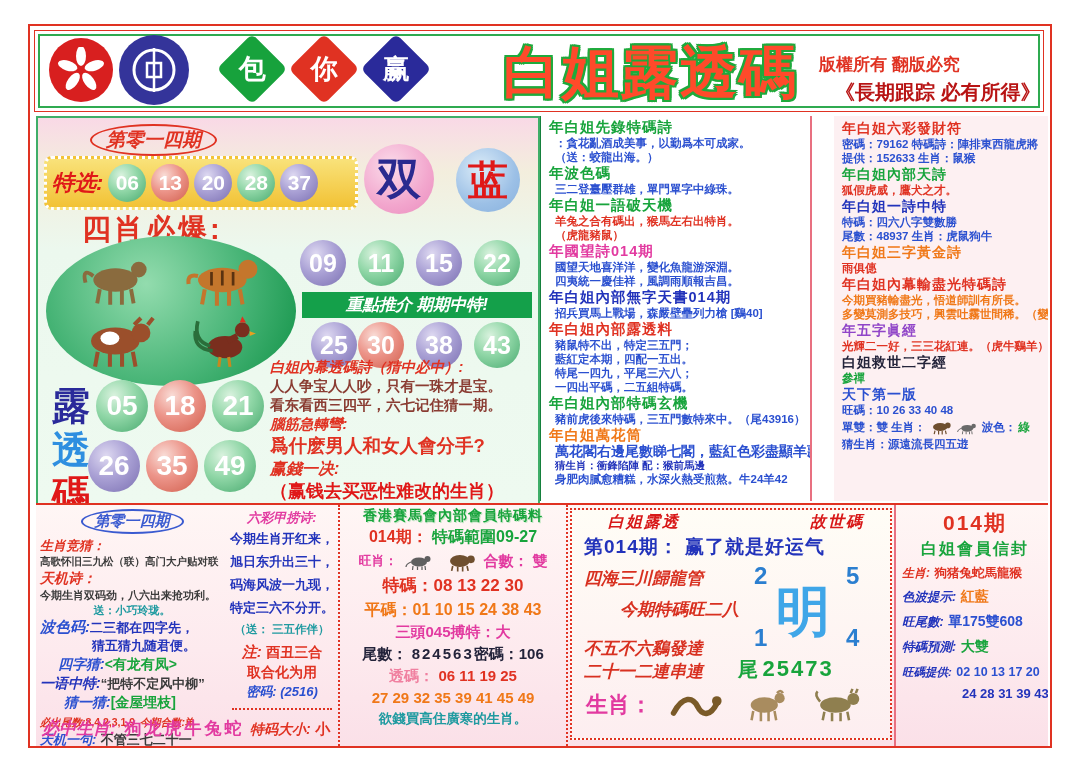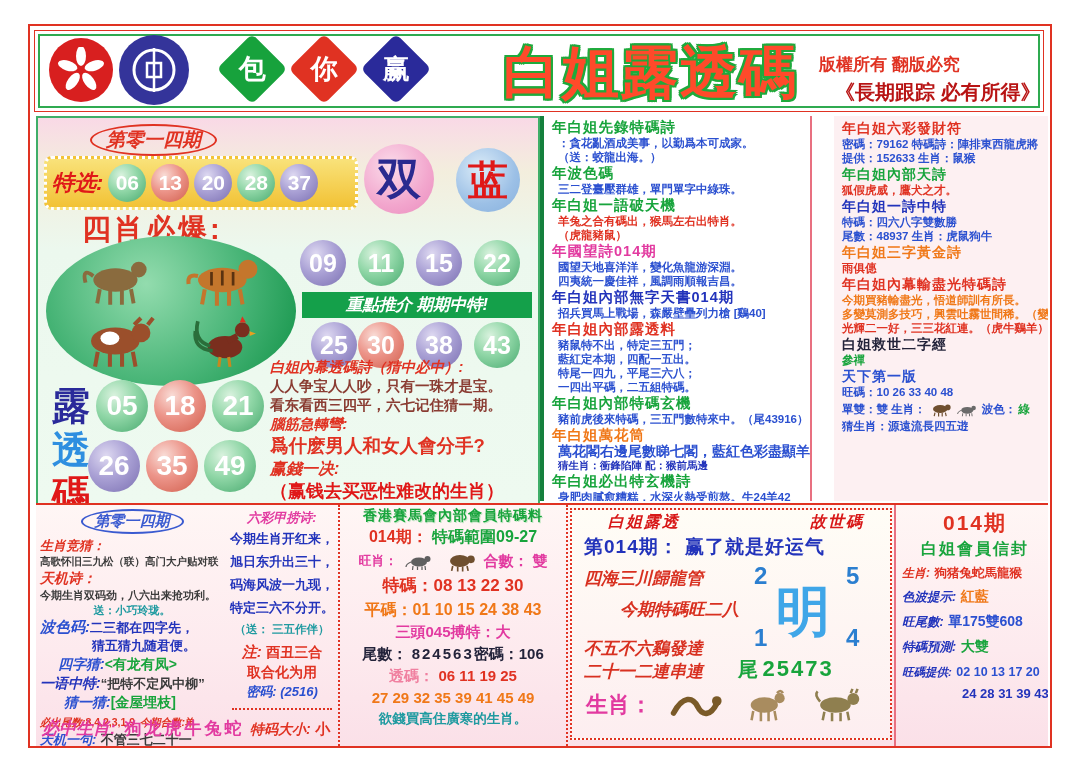--- a/index.html
+++ b/index.html
@@ -42,21 +42,21 @@
   #promo-banner{left:264px;top:174px;width:230px;height:26px;background:#14a04a;color:#fff;
     font-style:italic;font-weight:bold;font-size:16.5px;display:flex;align-items:center;justify-content:center;white-space:nowrap;}
   .lutou-char{font-weight:bold;font-size:38px;line-height:44px;}
   .poem{width:268px;}
   .poem .t1{color:#e03222;font-weight:bold;font-style:italic;font-size:14.5px;line-height:19px;}
   .poem .l1{color:#8a3c32;font-weight:bold;font-size:14.5px;line-height:19px;white-space:nowrap;}
   .poem .q{color:#e03222;font-weight:bold;font-size:18.5px;line-height:24px;white-space:nowrap;}
   .poem .w{color:#e03222;font-weight:bold;font-style:italic;font-size:16px;line-height:21px;}
   .poem .a{color:#e01818;font-weight:bold;font-size:18px;line-height:25px;white-space:nowrap;}
   
-  #mid-panel{left:540px;top:116px;width:272px;height:385px;background:#fff;border-left:4px solid #15803d;
+  #mid-panel{left:540px;top:116px;width:272px;height:385px;background:#fff;border-left:1px solid #15803d;
     border-right:2px solid #e87080;box-sizing:border-box;overflow:hidden;padding:2px 4px 0 8px;}
   #right-panel{left:834px;top:116px;width:214px;height:385px;background:#fdf0f2;overflow:hidden;padding:3px 2px 0 8px;box-sizing:border-box;}
   .st{font-weight:bold;letter-spacing:1px;white-space:nowrap;}
   .mid .st{font-size:14.5px;line-height:18px;}
   .mid .sl{font-size:11.5px;line-height:14px;font-weight:bold;padding-left:6px;white-space:nowrap;}
   .rp .st{font-size:14px;line-height:18px;}
   .rp .sl{font-size:11.5px;line-height:14px;font-weight:bold;white-space:nowrap;}
   .c-red{color:#e03222;} .c-green{color:#18a43c;} .c-mag{color:#e23aa0;}
   .c-navy{color:#2233bb;} .c-blue{color:#2b50d0;} .c-orange{color:#f07818;} .c-purple{color:#9045c8;}
   .c-teal{color:#1f9aa0;} .c-pink{color:#f080a0;} .c-dark{color:#3a3a3a;} .c-lblue{color:#3fa6e8;} .c-black{color:#23233a;}
@@ -231,21 +231,20 @@
     <div>
       <div class="st c-green">年白姐內部特碼玄機</div>
       <div class="sl c-blue">豬前虎後來特碼，三五門數特來中。（尾43916）</div>
     </div>
     <div>
       <div class="st c-orange">年白姐萬花筒</div>
       <div class="sl c-blue" style="font-size:14px;text-align:right;">萬花閣右邊尾數睇七閣，藍紅色彩盡顯羊藏虎居。</div>
       <div class="sl c-navy" style="font-size:10.5px;">猜生肖：衝鋒陷陣 配：猴前馬邊</div>
     </div>
     <div>
-      <div class="st c-green">年白姐必出特玄機詩</div>
       <div class="sl c-blue">身肥肉膩愈糟糕，水深火熱受煎熬。牛24羊42</div>
     </div>
   </div>
 
   <div id="right-panel" class="abs rp">
     <div>
       <div class="st c-red">年白姐六彩發財符</div>
       <div class="sl c-blue">密碼：79162 特碼詩：陣排東西龍虎將</div>
       <div class="sl c-blue">提供：152633 生肖：鼠猴</div>
     </div>
@@ -261,20 +260,21 @@
     <div>
       <div class="st c-orange">年白姐三字黃金詩</div>
       <div class="sl c-red">雨俱僡</div>
     </div>
     <div>
       <div class="st c-red">年白姐內幕輸盡光特碼詩</div>
       <div class="sl c-orange">今期買豬輸盡光，悟道師訓有所長。</div>
       <div class="sl c-orange">多變莫測多技巧，興雲吐霧世間稀。（變）</div>
     </div>
     <div>
+      <div class="st c-purple">年五字眞經</div>
       <div class="sl c-red">光輝二一好，三三花紅連。（虎牛鷄羊）</div>
     </div>
     <div>
       <div class="st c-black">白姐救世二字經</div>
       <div class="sl c-green">參禪</div>
     </div>
     <div>
       <div class="st c-blue">天下第一版</div>
       <div class="sl c-blue">旺碼：10 26 33 40 48</div>
       <div class="sl" style="display:flex;align-items:center;gap:2px;line-height:20px;">

